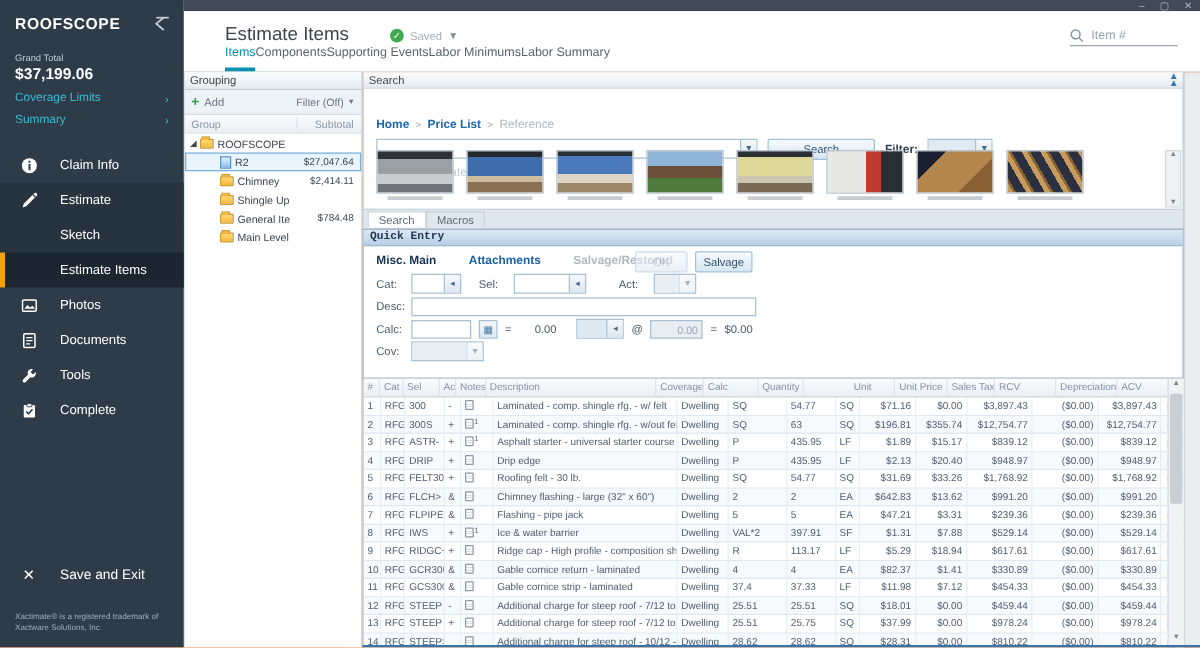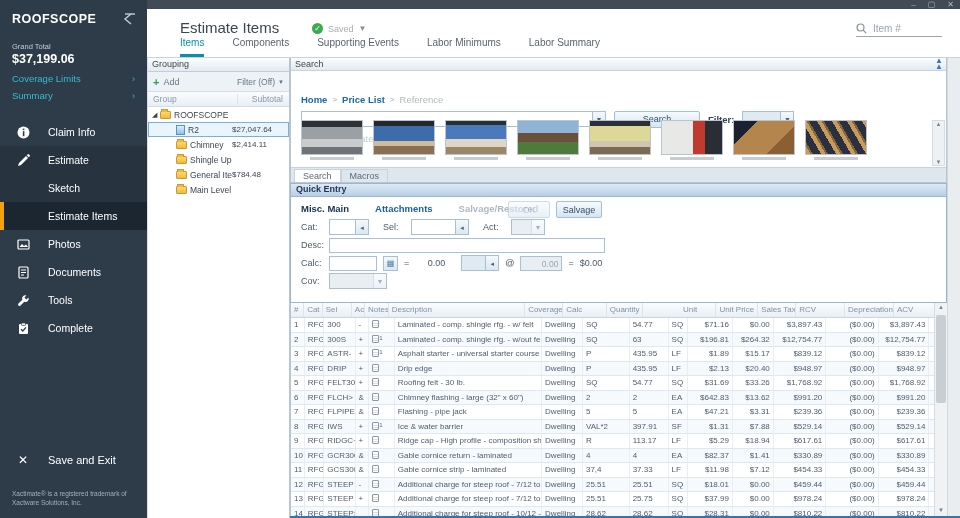--- a/index.html
+++ b/index.html
@@ -33,42 +33,42 @@
   .save-exit .ic { width:14px; margin-right:18px; text-align:center; font-size:12px; }
   .footnote { position:absolute; left:12px; right:6px; bottom:10px; font-size:6.5px; color:#9fb0bd; line-height:1.35; }
 
   
   .main-header { position:absolute; left:147px; top:9px; right:0; height:49px; background:#fff; border-bottom:1px solid #c9d3dd; }
   .page-title { position:absolute; left:33px; top:10px; font-size:15px; color:#3c4650; }
   .saved-wrap { position:absolute; left:165px; top:14px; display:flex; align-items:center; gap:5px; }
   .saved-check { width:11px; height:11px; border-radius:50%; background:#3faa4e; color:#fff; font-size:8px; line-height:11px; text-align:center; }
   .saved-text { font-size:9px; color:#a7adb4; }
   .saved-chev { font-size:8px; color:#8a9097; }
-  .tabs { position:absolute; left:33px; bottom:0; display:flex; gap:28px; }
+  .tabs { position:absolute; left:33px; bottom:0; display:flex; }
   .tab { font-size:10px; color:#5a646e; padding-bottom:6px; cursor:pointer; }
   .tab.active { color:#0b8fae; border-bottom:3px solid #0b8fae; }
   .item-search { position:absolute; right:18px; top:14px; display:flex; align-items:center; gap:6px; border-bottom:1px solid #9aa4ae; padding-bottom:2px; width:86px; }
   .item-search .ph { font-size:10px; color:#9aa4ae; }
 
   
   .grouping { position:absolute; left:147px; top:58px; width:143px; bottom:0; background:#fff; border-right:1px solid #b9c6d2; border-left:1px solid #d7dfe7; }
   .panel-hdr { height:14px; background:linear-gradient(#fcfdfe,#e2eaf1); border-bottom:1px solid #c2cdd8; font-size:9px; color:#444; padding:1px 4px; }
   .g-toolbar { height:20px; background:#edf2f7; border-bottom:1px solid #d4dde5; display:flex; align-items:center; justify-content:space-between; padding:0 5px; }
   .g-add { display:flex; align-items:center; gap:4px; font-size:9px; color:#6a7682; cursor:pointer; }
   .g-add .plus { color:#2f9e44; font-weight:bold; font-size:11px; }
   .g-filter { display:flex; align-items:center; gap:3px; font-size:8.5px; color:#6a7682; cursor:pointer; }
   .g-cols { height:15px; display:flex; background:linear-gradient(#fbfcfd,#e9eff5); border-bottom:1px solid #d4dde5; font-size:8.5px; color:#8a98a8; align-items:center; }
   .g-cols .c1 { flex:1; padding-left:5px; }
   .g-cols .c2 { width:52px; text-align:right; padding-right:6px; border-left:1px solid #dde5ec; }
   .g-tree { background:#fff; }
   .g-row { display:flex; align-items:center; height:15px; font-size:8.5px; color:#3c4650; cursor:pointer; border:1px solid transparent; }
   .g-row.selected { border-color:#7ab0d8; background:#eaf4fc; }
   .g-row .tri { width:8px; font-size:7px; color:#444; margin-left:3px; }
   .g-row .lbl { margin-left:3px; white-space:nowrap; overflow:hidden; flex:1; }
-  .g-row .sub { width:56px; text-align:left; padding-right:5px; white-space:nowrap; font-size:8px; }
+  .g-row .sub { width:56px; text-align:right; padding-right:5px; white-space:nowrap; font-size:8px; }
   .folder { width:11px; height:8px; background:linear-gradient(#ffd96b,#f4b840); border:1px solid #c89a32; border-radius:1px; position:relative; flex:0 0 11px; }
   .folder::before { content:""; position:absolute; top:-3px; left:0; width:5px; height:2px; background:#f4b840; border:1px solid #c89a32; border-bottom:none; border-radius:1px 1px 0 0; }
   .lvl-ic { width:9px; height:10px; background:linear-gradient(#dceefc,#8fc0e8); border:1px solid #5a93c0; flex:0 0 9px; }
 
   
   .right { position:absolute; left:290px; top:58px; right:0; bottom:0; background:#f97316; }
   .right-gutter { position:absolute; right:0; top:0; width:13px; bottom:0; background:#e9edf0; border-left:1px solid #cfd8df; }
   .bottom-edge { position:absolute; left:0; right:0; bottom:0; height:2px; background:#3973ac; z-index:9; }
 
   
@@ -99,21 +99,21 @@
   .t2{background:linear-gradient(180deg,#23272e 0 15%,#3e6cab 15% 60%,#cdbd9e 60% 75%,#8a6f52 75%);}
   .t3{background:linear-gradient(180deg,#2a2e35 0 12%,#4a7abc 12% 55%,#ded7c8 55% 78%,#9b8668 78%);}
   .t4{background:linear-gradient(180deg,#8fb4d8 0 35%,#6b4f3a 35% 65%,#4f7a3c 65%);}
   .t5{background:linear-gradient(180deg,#2b2f36 0 15%,#ded898 15% 60%,#cfc6b2 60% 78%,#7a6a55 78%);}
   .t6{background:linear-gradient(90deg,#e8e8e6 0 52%,#c03a30 52% 72%,#2a2d33 72%);}
   .t7{background:linear-gradient(135deg,#1b2130 0 25%,#b5854e 25% 70%,#8a5f33 70%);}
   .t8{background:repeating-linear-gradient(60deg,#c79a5d 0 4px,#8a6534 4px 6px,#2a3040 6px 13px);}
 
   
   .quick-entry { position:absolute; left:0; top:125px; right:13px; height:120px; background:#fff; border:1px solid #9db6cc; }
-  .qe-hdr { height:13px; background:linear-gradient(#dce9f6,#b9cfe4); border-bottom:1px solid #9db6cc; font-size:9px; color:#1f3550; font-weight:bold; padding:0 5px; }
+  .qe-hdr { height:13px; background:linear-gradient(#dce9f6,#b9cfe4); border-bottom:1px solid #9db6cc; font-size:9px; color:#1f3550; font-weight:bold; padding:0 5px;font-family:Liberation Mono, monospace; }
   .qe-tabs { display:flex; align-items:center; gap:26px; padding:6px 0 4px 10px; position:relative; }
   .qe-tab { font-size:9.5px; font-weight:bold; cursor:pointer; }
   .qe-tab.t-a { color:#16324f; }
   .qe-tab.t-b { color:#1a5fa8; }
   .qe-tab.dis { color:#aeb8c2; font-weight:bold; }
   .qe-ok { position:absolute; left:217px; top:4px; width:42px; opacity:.55; color:#8fa8bc; }
   .qe-cancel { position:absolute; left:265px; top:4px; width:46px; }
   .qe-row { display:flex; align-items:center; gap:6px; padding-left:10px; height:18px; font-size:9px; color:#4a5a68; }
   .lab { width:22px; }
   .input { height:15px; border:1px solid #a9c0d4; background:#fff; }
@@ -410,21 +410,21 @@
         <span class="lab">Cat:</span>
         <div class="combo" style="width:40px">
             <div class="box"></div>
             <div class="car">◂</div>
           </div>
         <span class="lab" style="margin-left:8px">Sel:</span>
         <div class="combo" style="width:58px">
             <div class="box"></div>
             <div class="car">◂</div>
           </div>
-        <span class="lab" style="margin-left:8px">Act:</span>
+        <span class="lab" style="margin-left:20px">Act:</span>
         <div class="combo" style="width:34px">
             <div class="box" style="background:#e9eef3"></div>
             <div class="car" style="opacity:.5">▼</div>
           </div>
       </div>
       <div class="qe-row">
         <span class="lab">Desc:</span>
         <div class="input" style="width:276px"></div>
       </div>
       <div class="qe-row">
@@ -496,21 +496,21 @@
             <div class="tc" style="width: 20px;">RFG</div>
             <div class="tc" style="width: 32px;">300S</div>
             <div class="tc" style="width: 14px;">+</div>
             <div class="tc" style="width: 26px;"><span class="note-ic"></span><span class="note-b">1</span></div>
             <div class="tc" style="width: 152px;">Laminated - comp. shingle rfg. - w/out felt</div>
             <div class="tc" style="width: 42px;">Dwelling</div>
             <div class="tc" style="width: 48px;">SQ</div>
             <div class="tc" style="width: 40px;">63</div>
             <div class="tc" style="width: 20px;">SQ</div>
             <div class="tc r" style="width: 46px;">$196.81</div>
-            <div class="tc r" style="width: 42px;">$264.32</div>
+            <div class="tc r" style="width: 42px;">$355.74</div>
             <div class="tc r" style="width: 54px;">$12,754.77</div>
             <div class="tc r" style="width: 54px;">($0.00)</div>
             <div class="tc r" style="width: 52px;">$12,754.77</div>
             <div class="tc" style="width: 18px;">
               <div class="shield"></div>
             </div>
           </div>
           <div class="trow">
             <div class="tc" style="width: 14px;">3</div>
             <div class="tc" style="width: 20px;">RFG</div>

